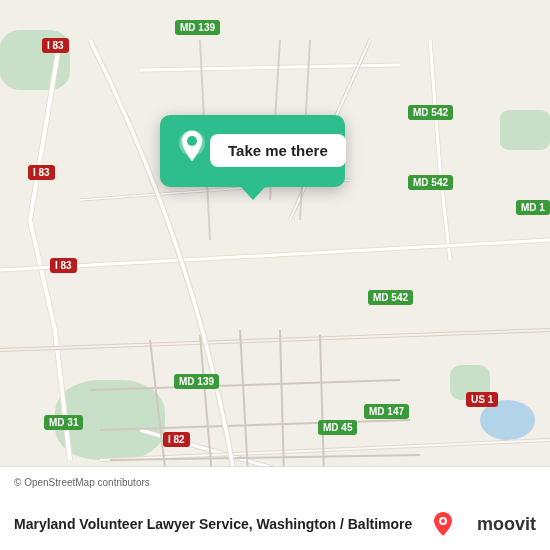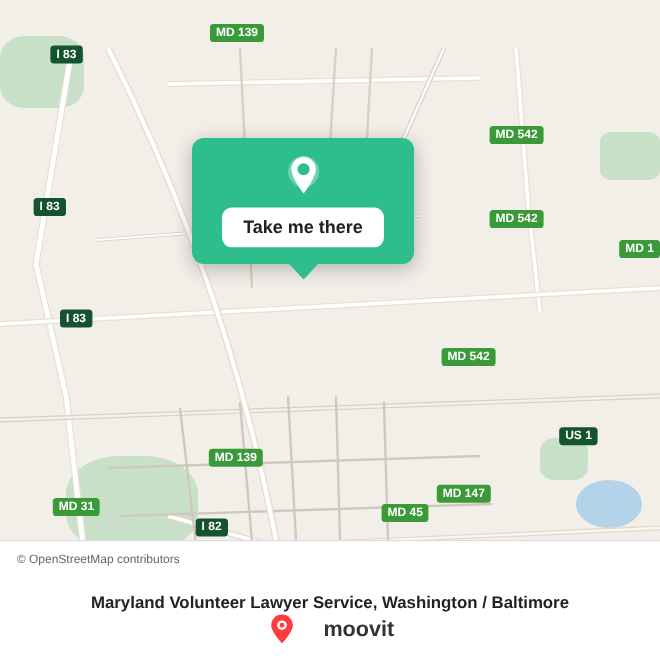--- a/index.html
+++ b/index.html
@@ -76,21 +76,21 @@
     
     .map-popup {
       position: absolute;
       top: 115px;
       left: 160px;
       width: 185px;
       background: #2ebd8c;
       border-radius: 10px;
       padding: 12px 14px 14px;
       display: flex;
-      flex-direction: column;
+      flex-direction: row;
       align-items: center;
       box-shadow: 0 4px 16px rgba(0,0,0,0.25);
       z-index: 20;
     }
 
     .popup-pin {
       width: 38px;
       height: 38px;
       margin-bottom: 8px;
       display: flex;
@@ -131,21 +131,21 @@
       font-weight: bold;
       padding: 2px 5px;
       border-radius: 3px;
       z-index: 10;
       white-space: nowrap;
     }
     .route-badge.green {
       background: #3a9a3a;
     }
     .route-badge.red {
-      background: #14532d;
+      background: #b91c1c;
     }
 
     
     .map-footer {
       position: absolute;
       bottom: 0;
       left: 0;
       right: 0;
       background: white;
       padding: 10px 14px 12px;
@@ -156,21 +156,20 @@
     .footer-osm {
       font-size: 10px;
       color: #666;
       margin-bottom: 22px;
     }
 
     .footer-title-row {
       display: flex;
       align-items: center;
       justify-content: space-between;
-      flex-direction: column;
     }
 
     .footer-title {
       font-size: 14px;
       font-weight: 600;
       color: #222;
       flex: 1;
     }
 
     .moovit-logo {
@@ -261,21 +260,21 @@
   <div class="route-badge red" style="top:165px;left:28px">I 83</div>
   <div class="route-badge green" style="top:105px;left:408px">MD 542</div>
   <div class="route-badge green" style="top:175px;left:408px">MD 542</div>
   <div class="route-badge green" style="top:290px;left:368px">MD 542</div>
   <div class="route-badge red" style="top:258px;left:50px">I 83</div>
   <div class="route-badge green" style="top:374px;left:174px">MD 139</div>
   <div class="route-badge green" style="top:415px;left:44px">MD 31</div>
   <div class="route-badge red" style="top:432px;left:163px">I 82</div>
   <div class="route-badge green" style="top:420px;left:318px">MD 45</div>
   <div class="route-badge green" style="top:404px;left:364px">MD 147</div>
-  <div class="route-badge red" style="top:356px;left:466px">US 1</div>
+  <div class="route-badge red" style="top:392px;left:466px">US 1</div>
   <div class="route-badge green" style="top:200px;left:516px">MD 1</div>
 
   <div class="map-popup">
     <div class="popup-pin">
       <svg width="36" height="36" viewBox="0 0 36 36">
         <circle cx="18" cy="15" r="13" fill="white" opacity="0.3"></circle>
         <path d="M18 3 C12.477 3 8 7.477 8 13 C8 20 18 33 18 33 C18 33 28 20 28 13 C28 7.477 23.523 3 18 3 Z" fill="white" stroke="white" stroke-width="0.5"></path>
         <circle cx="18" cy="13" r="5" fill="#2ebd8c"></circle>
       </svg>
     </div>

